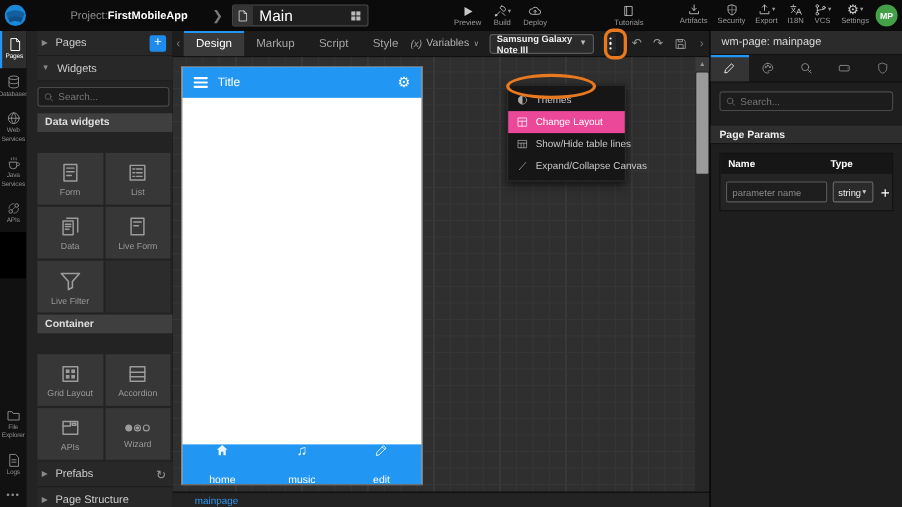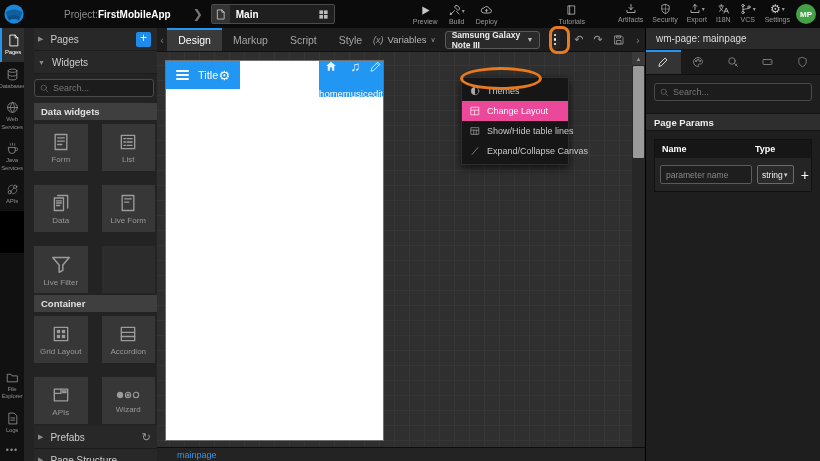--- a/index.html
+++ b/index.html
@@ -12,21 +12,21 @@
   .topbar { position:absolute; left:0; top:0; width:820px; height:28px; background:#0b0b0b;
     display:flex; align-items:center; z-index:6; }
   .logo { width:22px; height:22px; margin:0 8px 0 3px; }
   .proj { font-size:10px; color:#8f8f8f;padding-left:31px; }
   .proj b { color:#fff; font-weight:bold; }
   .tb-chev { color:#777; font-size:12px; margin:0 8px 0 22px; }
   .page-select { display:flex; align-items:center; width:124px; height:20px; background:#1f1f1f;
     border:1px solid #4a4a4a; border-radius:2px; }
   .page-select .pg-ic { width:18px; height:18px; background:#343434; display:flex; align-items:center;
     justify-content:center; color:#ddd; margin-right:6px; }
-  .page-select .pg-label { flex:1; font-size:10px; font-weight:bold; color:#fff; }
+  .page-select .pg-label { flex:1; font-size:14px; font-weight:normal; color:#fff; }
   .page-select .pg-grid { color:#bbb; margin-right:5px; }
   .tb-actions { display:flex; align-items:flex-start; margin-left:78px; gap:11px; }
   .tb-action { display:flex; flex-direction:column; align-items:center; color:#c7c7c7; cursor:pointer; }
   .tb-action .icrow { display:flex; align-items:center; height:13px; }
   .tb-action .caret { font-size:6px; color:#999; margin-left:1px; }
   .tb-label { font-size:7px; color:#9a9a9a; margin-top:1px; white-space:nowrap; }
   .gap-tut { margin-left:50px; }
   .tb-right { position:absolute; right:30px; top:0; height:28px; display:flex; align-items:flex-start;
     padding-top:2px; gap:9px; }
   .avatar { position:absolute; right:4px; top:4px; width:20px; height:20px; border-radius:50%;
@@ -56,21 +56,21 @@
     color:#fff; font-size:12px; line-height:13px; text-align:center; cursor:pointer; }
   .lp-refresh { margin-left:auto; color:#999; font-size:11px; cursor:pointer; }
   .lp-search { padding:5px 3px 6px 0; }
   .search-box { display:flex; align-items:center; height:18px; background:#1c1c1c;
     border:1px solid #4a4a4a; border-radius:3px; padding:0 5px; gap:4px; color:#777; }
   .search-box input { flex:1; background:transparent; border:none; outline:none; color:#bbb;
     font-size:9px; font-family:inherit; width:60px; }
   .search-box input::placeholder { color:#777; }
   .lp-cat { height:17px; background:#3f3f3f; color:#e0e0e0; font-size:9.5px; font-weight:bold;
     display:flex; align-items:center; padding-left:7px; }
-  .tile-grid { display:grid; grid-template-columns:1fr 1fr; gap:14px; padding:4px 2px 2px 0; }
+  .tile-grid { display:grid; grid-template-columns:1fr 1fr; gap:2px; padding:19px 2px 2px 0; }
   .tile { height:47px; background:#373737; display:flex; flex-direction:column; align-items:center;
     justify-content:center; color:#9c9c9c; cursor:pointer; }
   .tile .tlabel { font-size:8px; color:#999; margin-top:3px; }
   .tile-empty { background:#2c2c2c; }
 
   
   .center { position:absolute; left:157px; top:28px; width:488px; height:433px; background:#1d1d1d; }
   .etoolbar { height:24px; display:flex; align-items:stretch; background:#1d1d1d;
     border-bottom:1px solid #101010; }
   .e-chev { width:14px; display:flex; align-items:center; justify-content:center; color:#777;
@@ -106,21 +106,21 @@
   .vscroll .sb-up { height:13px; background:#3a3a3a; color:#999; font-size:6px; display:flex;
     align-items:center; justify-content:center; cursor:pointer; }
   .vscroll .sb-thumb { position:absolute; top:14px; left:1px; width:11px; height:92px;
     background:#9a9a9a; border-radius:1px; cursor:pointer; }
   .statusbar { position:absolute; left:0; top:419px; width:488px; height:14px; background:#232323;
     border-top:1px solid #0d0d0d; display:flex; align-items:center; }
   .status-tab { margin-left:20px; color:#2f97f0; font-size:9px; cursor:pointer; }
 
   
   .phone { position:absolute; left:8px; top:8px; width:219px; height:381px; background:#fff;
-    border:1px solid #6f6f6f; display:flex; flex-direction:row; }
+    border:1px solid #6f6f6f; display:flex; flex-direction:column; }
   .p-titlebar { height:28px; background:#2196f3; display:flex; align-items:center; padding:0 10px; }
   .burger { width:13px; cursor:pointer; }
   .burger i { display:block; height:2px; background:#fff; margin:2px 0; border-radius:1px; }
   .p-title { color:#fff; font-size:11px; margin-left:9px; }
   .p-gear { margin-left:auto; color:#fff; font-size:13px; cursor:pointer; }
   .p-body { flex:1; background:#fff; }
   .p-nav { height:36px; background:#2196f3; display:flex; }
   .p-nav-item { flex:1; display:flex; flex-direction:column; align-items:center; justify-content:center;
     color:#eaf4fd; cursor:pointer; }
   .p-nav-item .nlabel { font-size:9.5px; color:#fff; margin-top:15px; }

